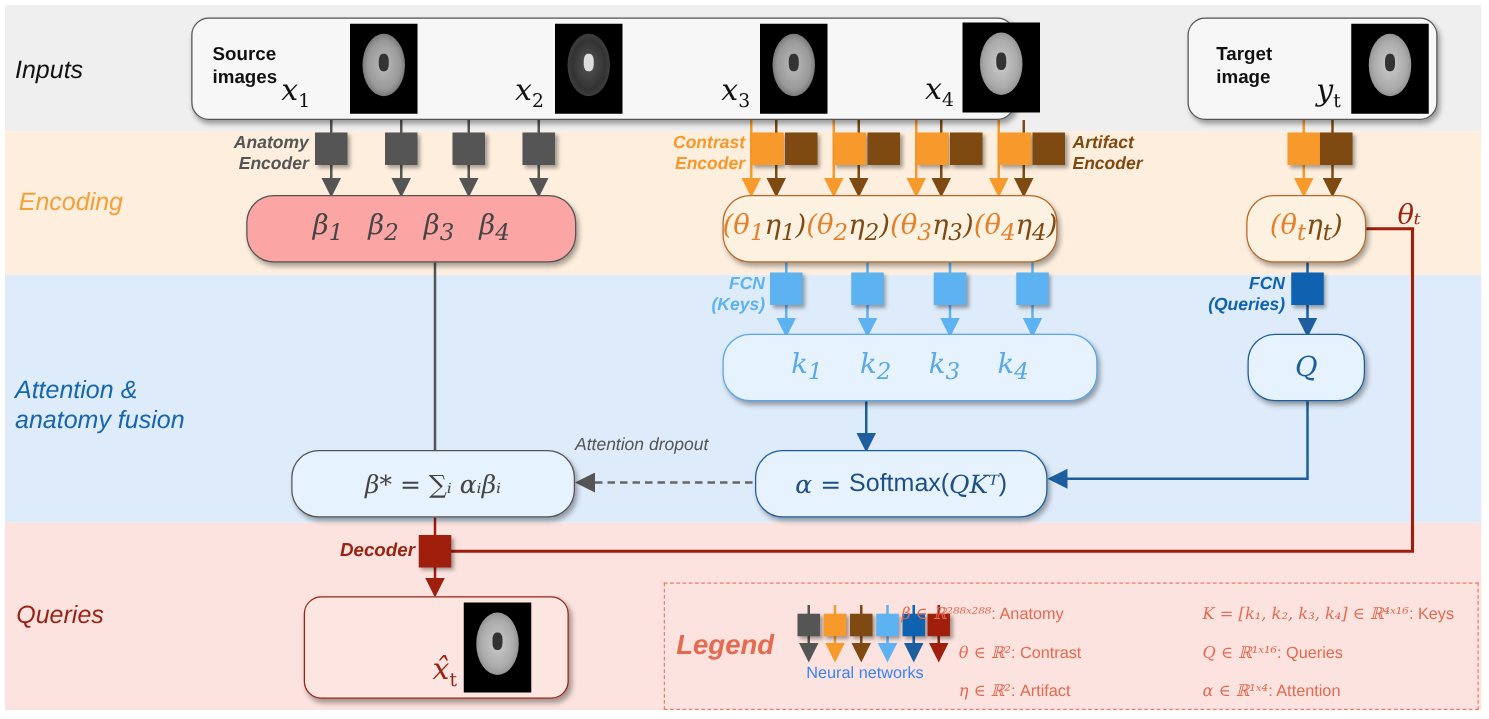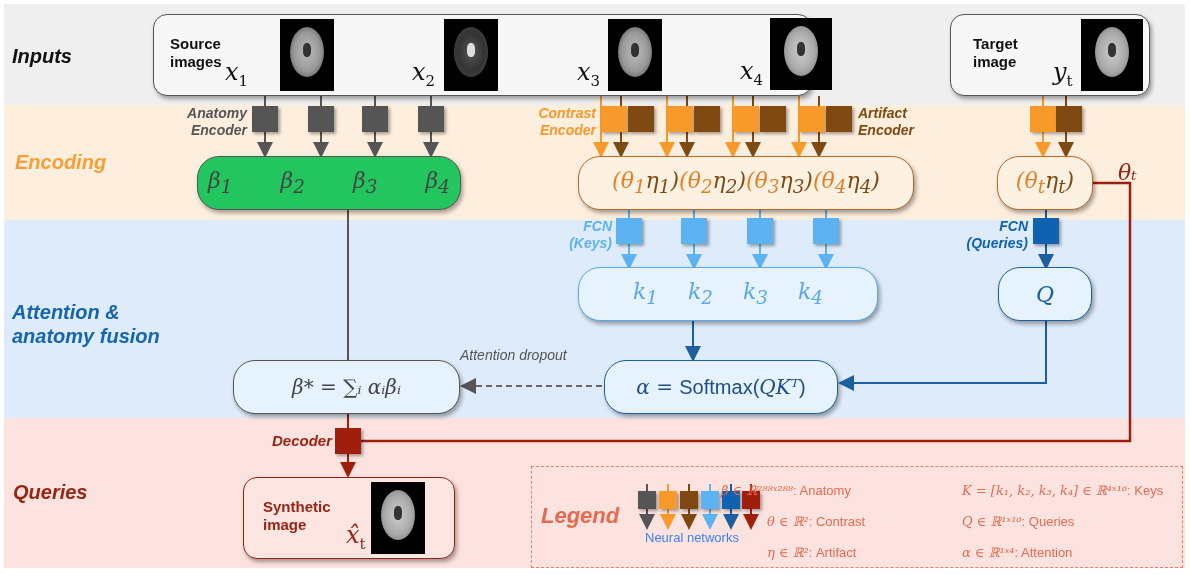--- a/index.html
+++ b/index.html
@@ -4,21 +4,21 @@
 <style>
   html, body { margin:0; padding:0; background:#ffffff; }
   body { width:1191px; height:575px; position:relative; overflow:hidden;
          font-family:"Liberation Sans", sans-serif; }
   .band { position:absolute; left:4px; width:1181px; }
   #band-inputs { top:4px; height:101px; background:#efefef; }
   #band-encoding { top:105px; height:115px; background:#fdeedd; }
   #band-attention { top:220px; height:198px; background:#deebfa; }
   #band-decoding { top:418px; height:150px; background:#fde3df; }
 
-  .stage-label { position:absolute; font-weight:bold; font-style:italic; font-size:20px; line-height:24px; }
+  .stage-label { position:absolute; font-weight:normal; font-style:italic; font-size:20px; line-height:24px; }
   #lbl-inputs { left:12px; top:44px; color:#111; }
   #lbl-encoding { left:15px; top:150px; color:#f5a038; }
   #lbl-attention { left:12px; top:300px; color:#1565b0; }
   #lbl-decoding { left:13px; top:480px; color:#9a2414; }
 
   .pill { position:absolute; border-radius:22px; box-shadow:2px 3px 4px rgba(0,0,0,0.35);
           display:flex; align-items:center; justify-content:center;
           font-family:"DejaVu Serif", serif; font-style:italic; box-sizing:border-box; }
   .box { position:absolute; border-radius:14px; box-shadow:2px 3px 4px rgba(0,0,0,0.35); box-sizing:border-box; }
 
@@ -41,22 +41,22 @@
   .enc-label { position:absolute; font-weight:bold; font-style:italic; font-size:14px; line-height:17px; text-align:right; }
 
   .nn { position:absolute; width:26px; height:26px; box-shadow:2px 2px 3px rgba(0,0,0,0.35); }
   .c-gray { background:#555555; }
   .c-orange { background:#f7992b; }
   .c-brown { background:#7f4a12; }
   .c-lblue { background:#5db2f2; }
   .c-dblue { background:#0e62b0; }
   .c-red { background:#a01e0c; }
 
-  #beta-pill { left:197px; top:156px; width:264px; height:54px; background:#22c55e; border:1.5px solid #555; font-size:22px; color:#444;justify-content:space-between; }
-  #theta-pill { left:578px; top:156px; width:336px; height:54px; background:#fdf1e2; border:1.5px solid #b86a2a; font-size:22px; }
+  #beta-pill { left:197px; top:156px; width:264px; height:54px; background:#fca5a5; border:1.5px solid #555; font-size:22px; color:#444; }
+  #theta-pill { left:578px; top:156px; width:268px; height:54px; background:#fdf1e2; border:1.5px solid #b86a2a; font-size:22px; }
   #thetat-pill { left:997px; top:156px; width:96px; height:54px; background:#fdf1e2; border:1.5px solid #b86a2a; font-size:22px; }
   #keys-pill { left:578px; top:267px; width:300px; height:54px; background:#e6f2fd; border:1.5px solid #5aa8e6; font-size:22px; color:#5aa8e6; }
   #q-pill { left:998px; top:267px; width:94px; height:54px; background:#e6f2fd; border:1.5px solid #1d5f9e; font-size:22px; color:#1d5f9e; }
   #betastar-pill { left:233px; top:360px; width:227px; height:54px; background:#e6f2fd; border:1.5px solid #555; font-size:20px; color:#444; }
   #softmax-pill { left:604px; top:360px; width:234px; height:54px; background:#e6f2fd; border:1.5px solid #1d5f9e; font-size:20px; color:#1d4f86; }
   #softmax-pill .upright { font-style:normal; font-family:"Liberation Sans", sans-serif; }
 
   #synthetic-box { left:243px; top:477px; width:212px; height:82px; background:#fde6e2; border:1.5px solid #9a2414; }
 
   .o { color:#e5802a; } .b { color:#7f4a12; }
@@ -261,21 +261,20 @@
   <span style="white-space:pre;">α = </span>
     <span class="upright">Softmax(</span>
     <span>QKᵀ</span>
     <span class="upright">)</span>
 </div>
 
 <div class="enc-label" style="left:240px; top:432px; width:92px; font-size:15px; color:#9a2414;">Decoder</div>
 <div class="nn c-red" style="left:335px; top:428px;"></div>
 
 <div class="box" id="synthetic-box">
-  <div class="box-title" style="left:19px; top:20px; width:80px; color:#9a2414;">Synthetic image</div>
   <div class="var" style="left:102px; top:44px; color:#9a2414;"><span>x̂</span><sub>t</sub></div>
   <div class="mri flair" style="left:127px; top:4px;">
       <div class="brain"></div>
     </div>
 </div>
 
 <div id="legend-box"></div>
 <div id="legend-title">Legend</div>
 <div class="nn" style="left: 638px; top: 491px; width: 18px; height: 18px; background: rgb(85, 85, 85);"></div>
 <div class="nn" style="left: 659px; top: 491px; width: 18px; height: 18px; background: rgb(247, 153, 43);"></div>

